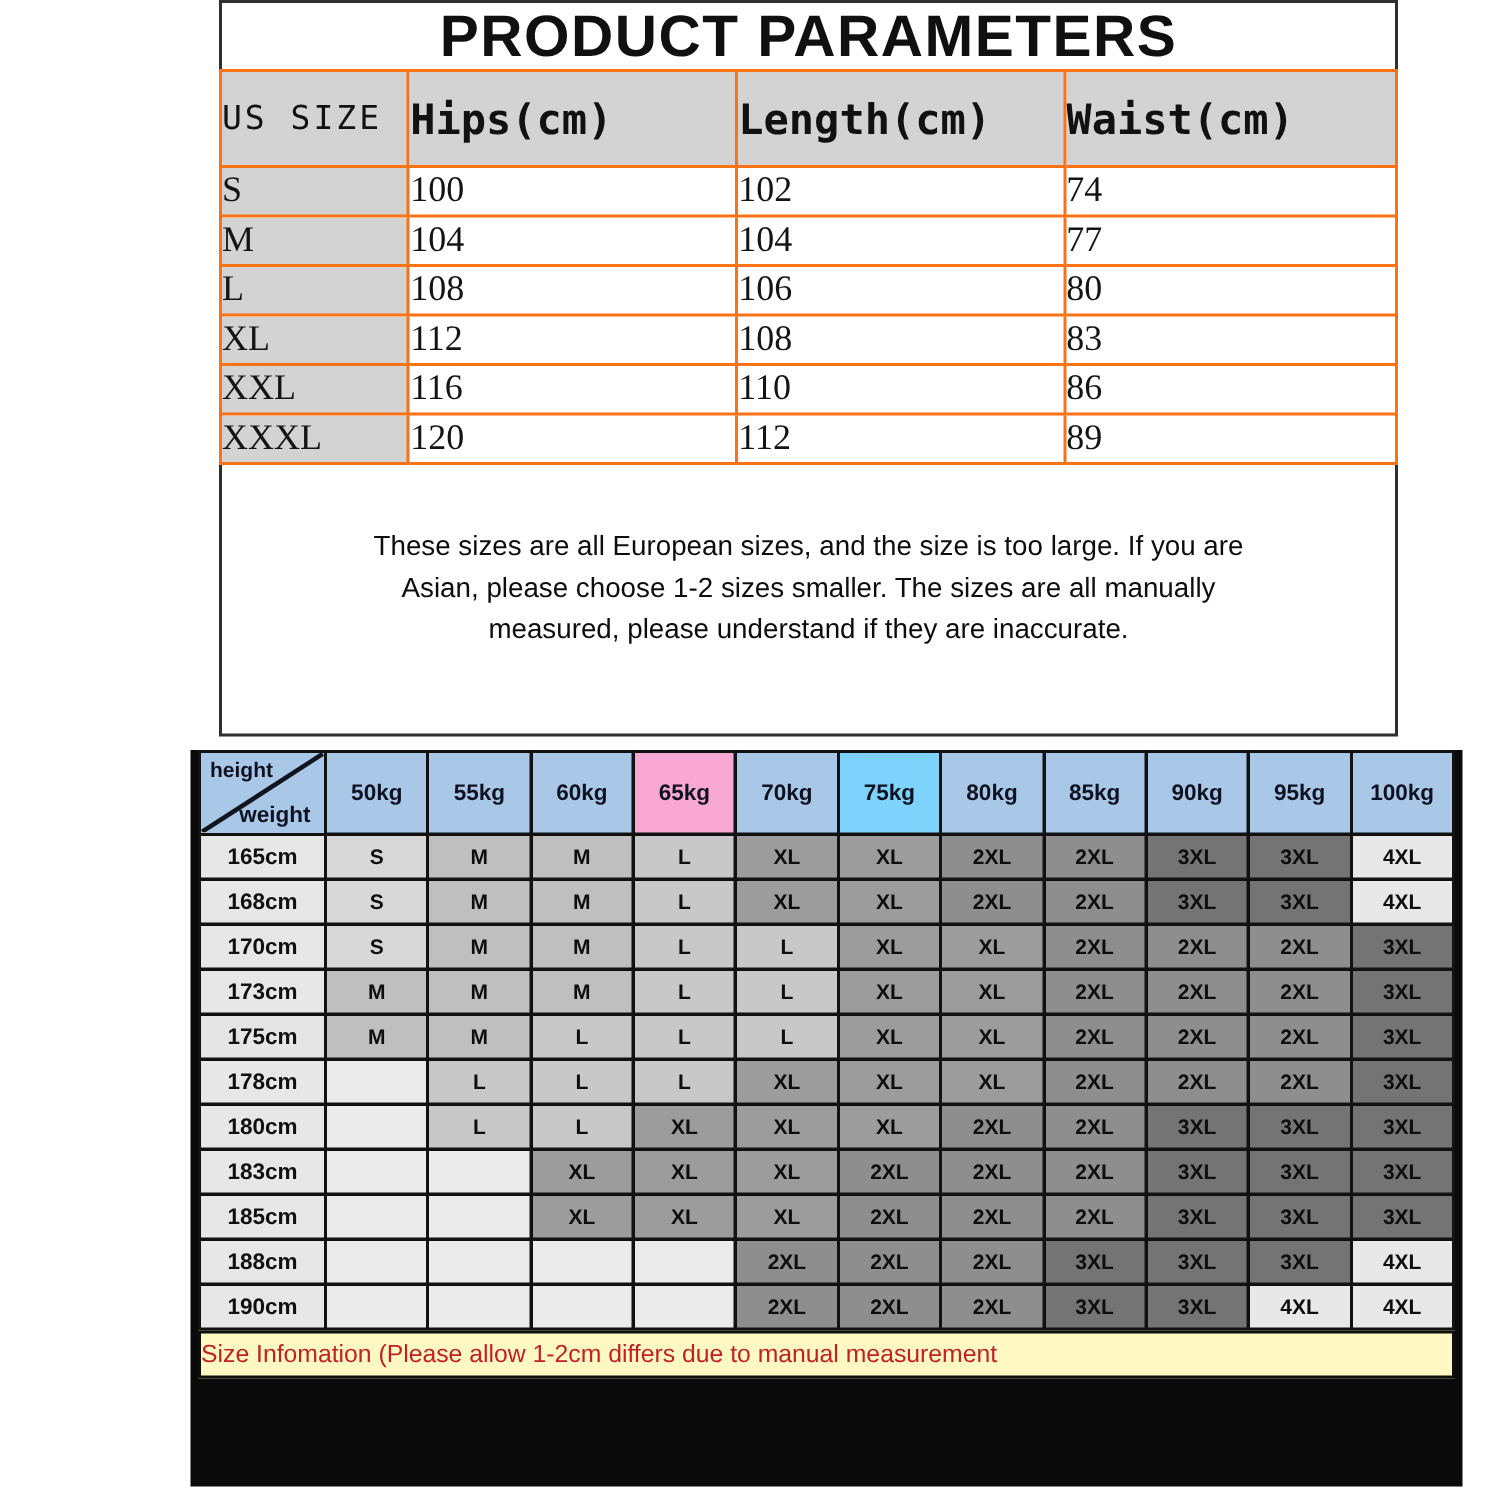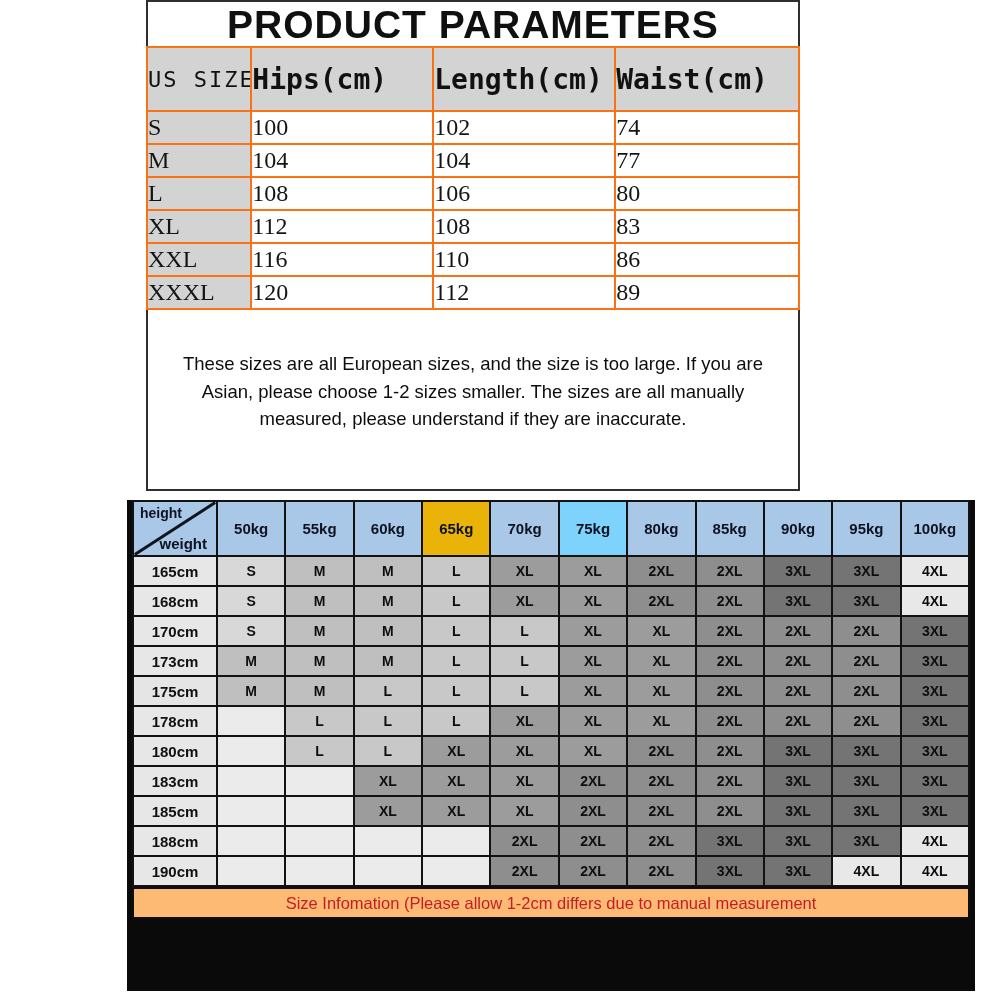--- a/index.html
+++ b/index.html
@@ -4,21 +4,21 @@
 <style>
   html,body{margin:0;padding:0;}
   body{
     width:1000px;height:1000px;position:relative;background:#ffffff;
     font-family:"Liberation Sans",sans-serif;
     -webkit-font-smoothing:antialiased;
   }
 
   
   .top-box{
-    position:absolute;left:146px;top:0;width:654px;height:491px;
+    position:absolute;left:146px;top:0;width:786px;height:491px;
     border:2px solid #2f2f2f;box-sizing:border-box;background:#fff;
   }
   .pp-title{
     height:44px;line-height:46px;text-align:center;
     font-family:"Liberation Sans",sans-serif;
     font-weight:900;font-size:39px;letter-spacing:1px;color:#101010;
     overflow:hidden;white-space:nowrap;
   }
   table.pp-table{
     position:absolute;left:-2px;top:44px;width:calc(100% + 4px);
@@ -74,22 +74,22 @@
   }
   th.corner-cell{position:relative;}
   th.corner-cell svg.diag{position:absolute;left:0;top:0;width:100%;height:100%;}
   .corner-top{position:absolute;top:3px;left:6px;font-size:14px;}
   .corner-bottom{position:absolute;bottom:3px;right:9px;font-size:15px;}
   table.size-grid td{
     height:28px;font-weight:700;font-size:14px;color:#0e0e0e;
   }
   table.size-grid td.height-label{font-size:15px;color:#101010;}
   .chart-footer{
-    height:28px;line-height:28px;background:#fdba74;border:2px solid #0e0e0e;
-    text-align:center;font-size:16.5px;font-family:"Liberation Sans",sans-serif;
+    height:28px;line-height:28px;background:#fef9c3;border:2px solid #0e0e0e;
+    text-align:left;font-size:16.5px;font-family:"Liberation Sans",sans-serif;
   }
 </style>
 </head>
 <body>
 
 <div class="top-box">
   <div class="pp-title">PRODUCT PARAMETERS</div>
 
   <table class="pp-table">
     <colgroup>
@@ -175,21 +175,21 @@
         <th class="corner-cell" style="background: rgb(169, 200, 232);">
           <svg class="diag" viewBox="0 0 100 100" preserveAspectRatio="none">
             <line x1="1" y1="99" x2="99" y2="1" stroke="#10141c" stroke-width="3" vector-effect="non-scaling-stroke"></line>
           </svg>
           <span class="corner-top">height</span>
           <span class="corner-bottom">weight</span>
         </th>
       <th style="background: rgb(169, 200, 232);">50kg</th>
           <th style="background: rgb(169, 200, 232);">55kg</th>
           <th style="background: rgb(169, 200, 232);">60kg</th>
-          <th style="background: #eab308;">65kg</th>
+          <th style="background: #f9a8d4;">65kg</th>
           <th style="background: rgb(169, 200, 232);">70kg</th>
           <th style="background: #7dd3fc;">75kg</th>
           <th style="background: rgb(169, 200, 232);">80kg</th>
           <th style="background: rgb(169, 200, 232);">85kg</th>
           <th style="background: rgb(169, 200, 232);">90kg</th>
           <th style="background: rgb(169, 200, 232);">95kg</th>
           <th style="background: rgb(169, 200, 232);">100kg</th>
         </tr>
     </thead>
     <tbody>

